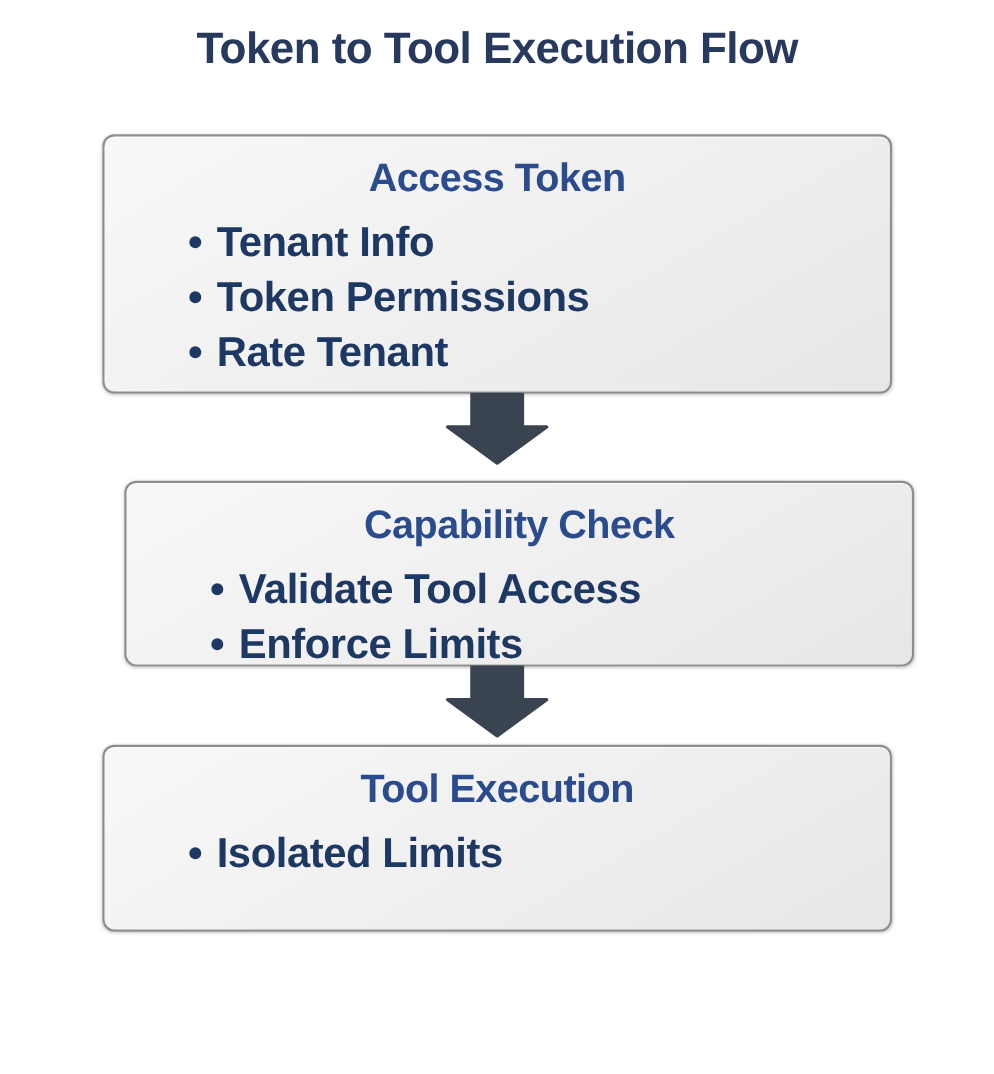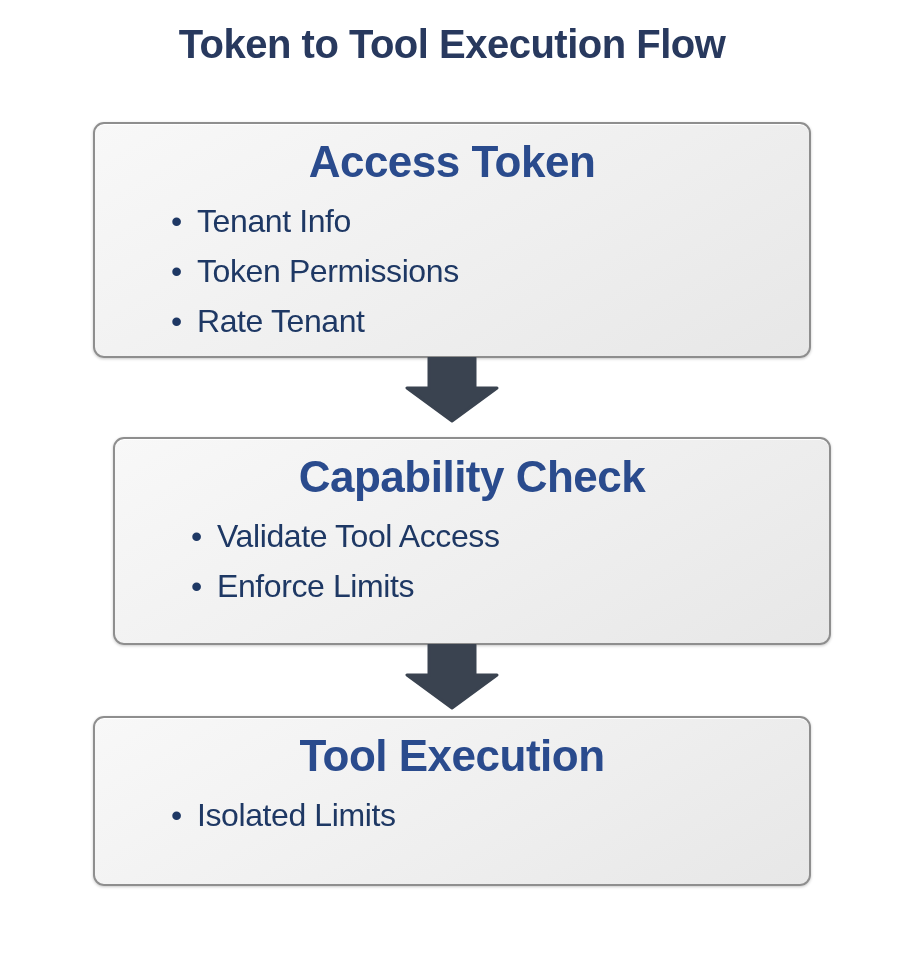--- a/index.html
+++ b/index.html
@@ -34,40 +34,40 @@
     box-sizing: border-box;
     width: 718px;
     margin-top: 0;
     border: 2px solid #8e8e8e;
     border-radius: 11px;
     background: linear-gradient(150deg, #f8f8f8 0%, #efefef 55%, #e7e7e7 100%);
     box-shadow: 0 1px 3px rgba(0,0,0,0.22), inset 0 1px 0 rgba(255,255,255,0.9);
     padding-top: 16px;
   }
   .node-1 { height: 236px; margin-top: 54px; }
-  .node-2 { height: 208px; margin-left: 40px; }
+  .node-2 { height: 169px; margin-left: 40px; }
   .node-3 { height: 170px; }
   .node-heading {
     margin: 0;
     text-align: center;
-    font-size: 44px;
+    font-size: 36px;
     line-height: 44px;
     font-weight: 700;
     letter-spacing: -0.5px;
     color: #2a4b8d;
   }
   .node-bullets {
     list-style: none;
     margin: 12px 0 0 0;
     padding: 0 0 0 76px;
   }
   .node-bullets li {
-    font-size: 32px;
+    font-size: 38px;
     line-height: 50px;
-    font-weight: 400;
+    font-weight: 700;
     letter-spacing: -0.4px;
     color: #1e3864;
   }
   .node-bullets li::before {
     content: "\2022";
     display: inline-block;
     width: 26px;
     color: #1e3864;
   }
   .arrow-wrap-1 {

